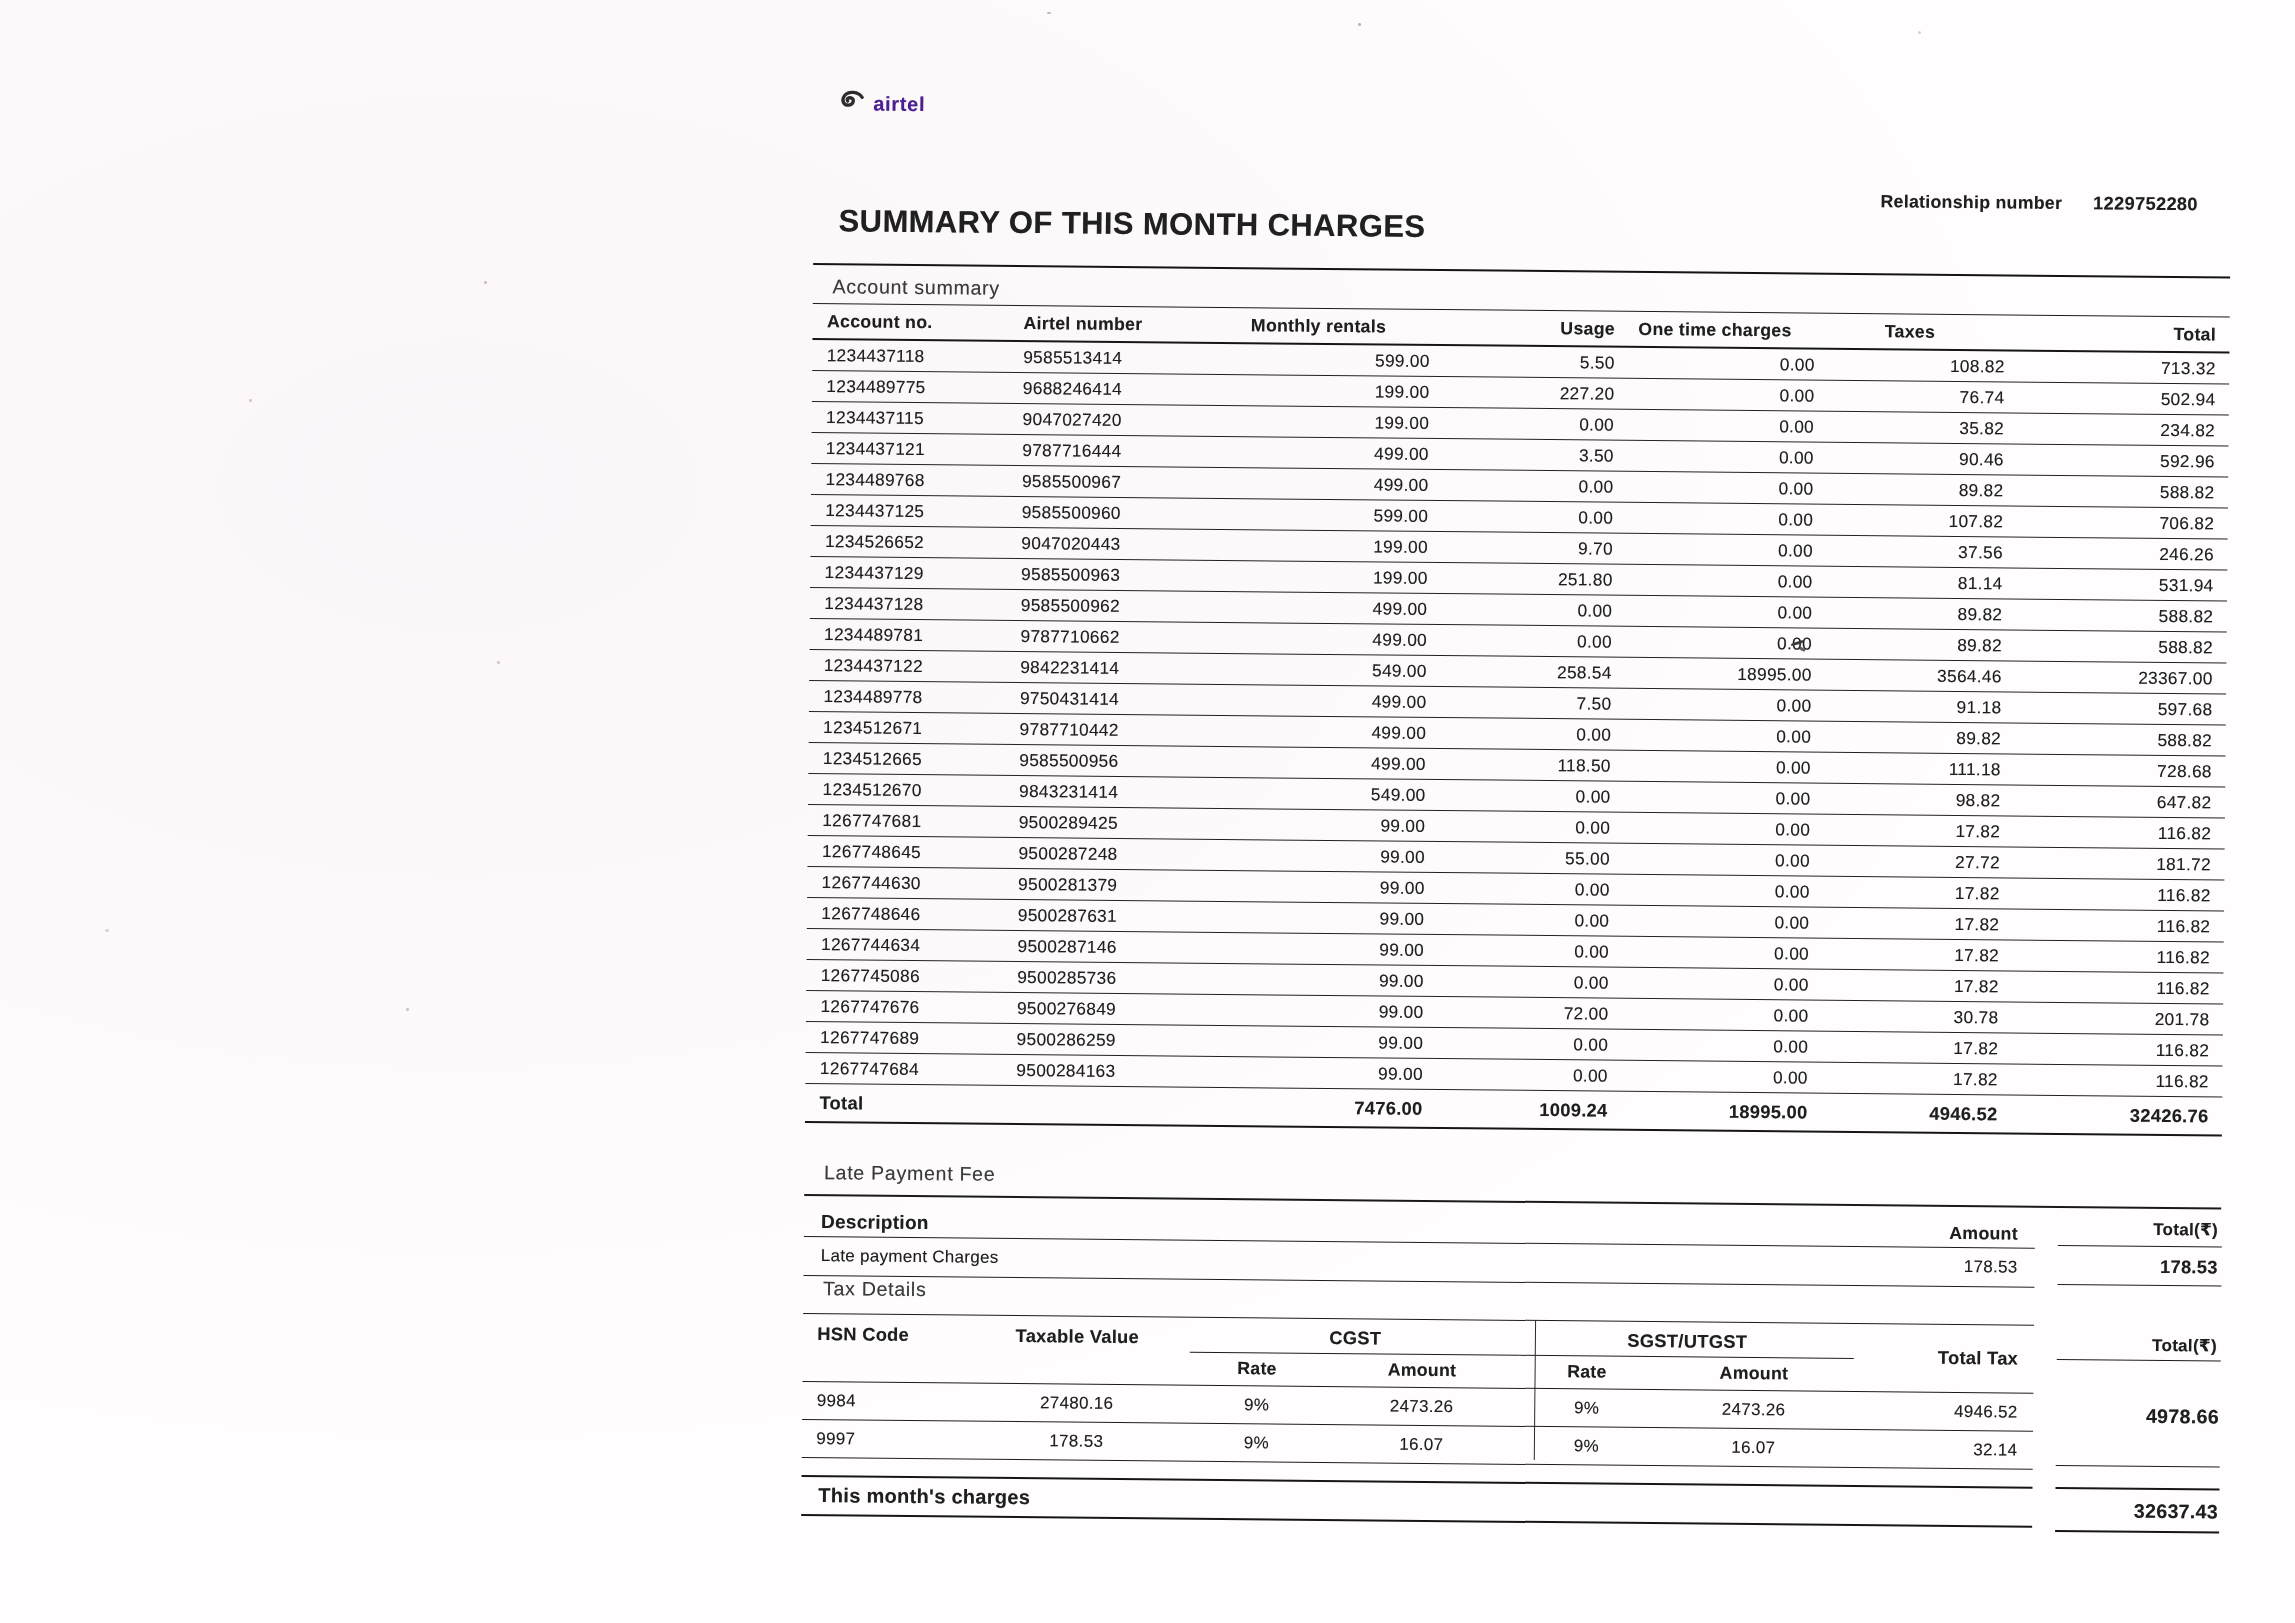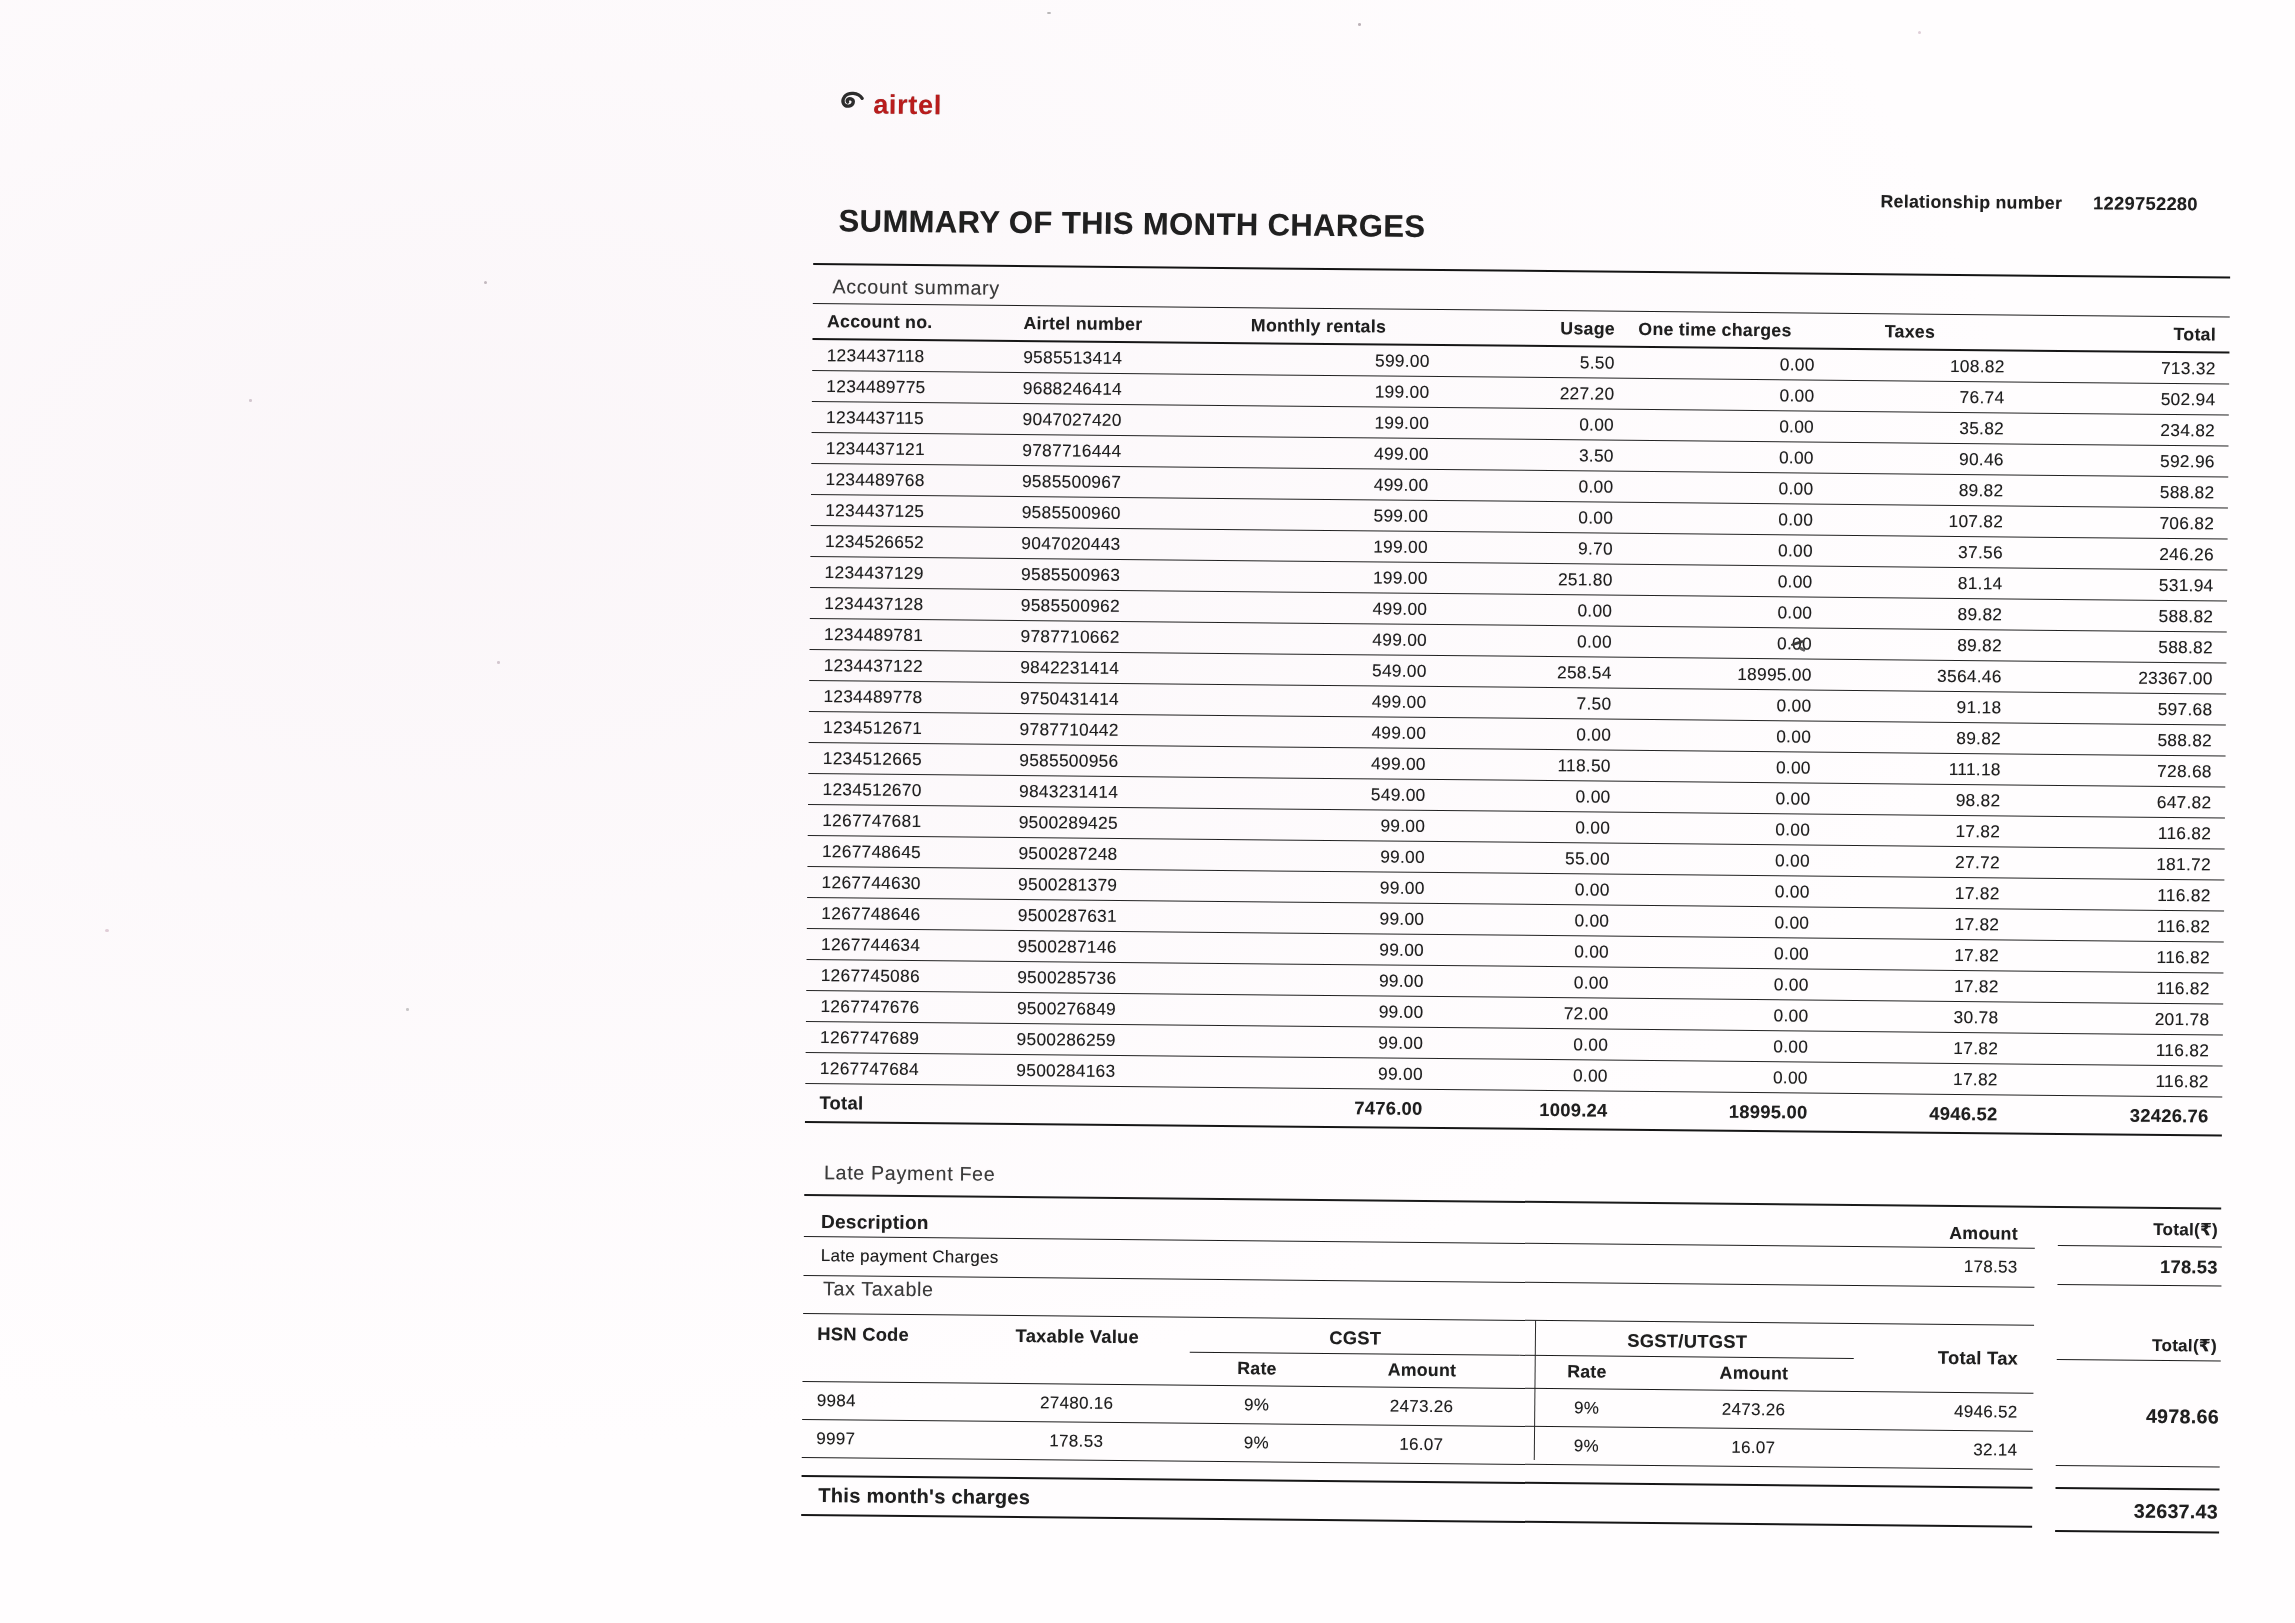--- a/index.html
+++ b/index.html
@@ -15,21 +15,21 @@
   .speck{position:absolute;border-radius:50%;}
   .doc{
     position:absolute;left:815px;top:77px;width:1420px;height:1505px;
     transform:rotate(0.55deg);transform-origin:0 0;
     text-shadow:0 0 0.7px rgba(25,25,25,.38);
     letter-spacing:0.3px;
   }
   
   .logo{position:absolute;left:23px;top:11.8px;display:flex;align-items:center;gap:6.5px;color:#2c2c2c;}
   .logo svg{width:29px;height:29px;}
-  .logo .brand{font-size:27px;font-weight:600;letter-spacing:0.7px;color:#b91c1c;}
+  .logo .brand{font-size:20px;font-weight:600;letter-spacing:0.7px;color:#4c1d95;}
   .rel-row{position:absolute;right:36px;top:103px;display:flex;gap:31px;align-items:baseline;}
   .rel-label{font-size:17.7px;font-weight:700;}
   .rel-value{font-size:18.3px;font-weight:700;}
   .title{position:absolute;left:25px;top:126px;font-size:31px;font-weight:700;letter-spacing:0.4px;color:#202020;}
   .rule-title{position:absolute;left:0;top:186px;width:1417px;border-top:2.6px solid #141414;}
   .section-label{font-size:19.6px;font-weight:400;color:#3a3a3a;letter-spacing:0.7px;}
   .acc-label{position:absolute;left:19.6px;top:198px;}
 
   
   .acctable{position:absolute;left:0;top:226px;width:1417px;}
@@ -376,21 +376,21 @@
     <div class="lpf-datarow">
       <span class="lpf-desc">Late payment Charges</span>
       <span class="lpf-amt">178.53</span>
     </div>
   </div>
   <div class="lpf-totalbox">
     <div class="seg lpf-tot-h">Total(₹)</div>
     <div class="seg lpf-tot-v">178.53</div>
   </div>
 
-  <div class="section-label tax-label">Tax Taxable</div>
+  <div class="section-label tax-label">Tax Details</div>
 
   <div class="taxtable">
     <div class="taxgrid tax-h1">
       <div class="hc al">HSN Code</div>
       <div class="hc ac">Taxable Value</div>
       <div class="grp" style="grid-column:3/5">CGST</div>
       <div class="grp" style="grid-column:5/7">SGST/UTGST</div>
       <div class="hc ar" style="line-height:65px">Total Tax</div>
     </div>
     <div class="taxgrid tax-h2">

